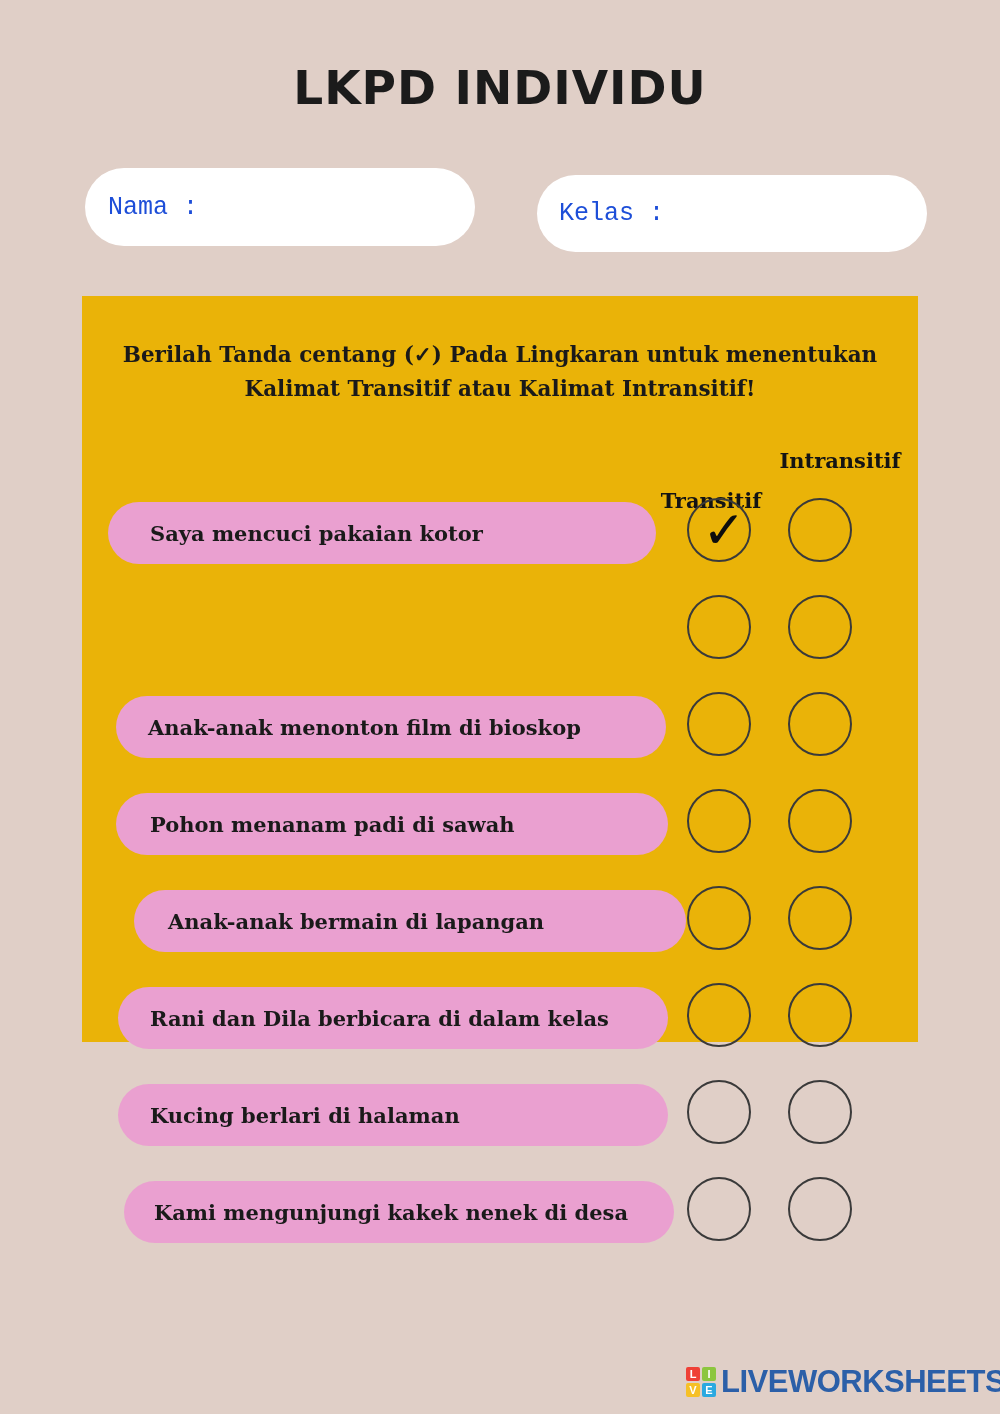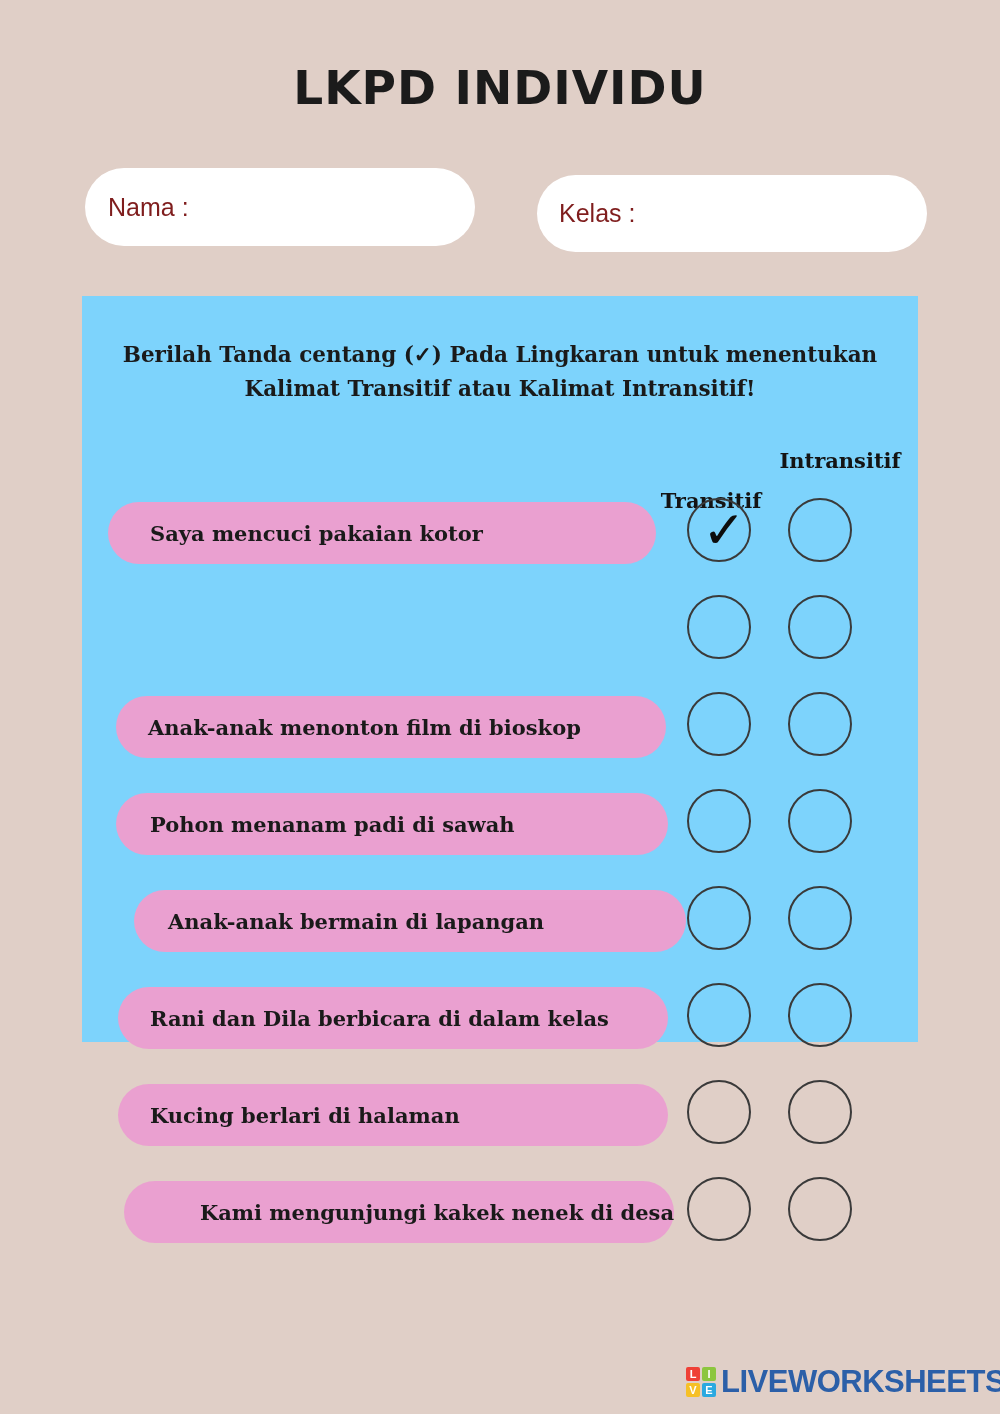--- a/index.html
+++ b/index.html
@@ -34,22 +34,22 @@
   }
   .field {
     position: absolute;
     background: #ffffff;
     border-radius: 40px;
     display: flex;
     align-items: center;
   }
   .field-label {
     font-size: 25px;
-    color: #7f1d1d;
-    font-family: Liberation Sans, sans-serif;
+    color: #1d4ed8;
+    font-family: Liberation Mono, monospace;
   }
   #nama-field {
     left: 85px;
     top: 168px;
     width: 367px;
     height: 78px;
     padding-left: 23px;
   }
   #kelas-field {
     left: 537px;
@@ -57,21 +57,21 @@
     width: 368px;
     height: 77px;
     padding-left: 22px;
   }
   .card {
     position: absolute;
     left: 82px;
     top: 296px;
     width: 836px;
     height: 746px;
-    background: #7dd3fc;
+    background: #eab308;
   }
   .instruction {
     position: absolute;
     top: 42px;
     left: 0;
     width: 836px;
     text-align: center;
     font-size: 21.5px;
     font-weight: bold;
     line-height: 34px;
@@ -263,21 +263,21 @@
 
       <div class="row">
         <div class="pill" style="left:36px; width:550px; padding-left:32px;">
           <span class="pill-text">Kucing berlari di halaman</span>
         </div>
         <div class="circle c1"></div>
         <div class="circle c2"></div>
       </div>
 
       <div class="row">
-        <div class="pill" style="left:42px; width:550px; padding-left:30px;justify-content:flex-end;">
+        <div class="pill" style="left:42px; width:550px; padding-left:30px;">
           <span class="pill-text">Kami mengunjungi kakek nenek di desa</span>
         </div>
         <div class="circle c1"></div>
         <div class="circle c2"></div>
       </div>
 
     </div>
   </div>
 
   <div class="footer-logo">

